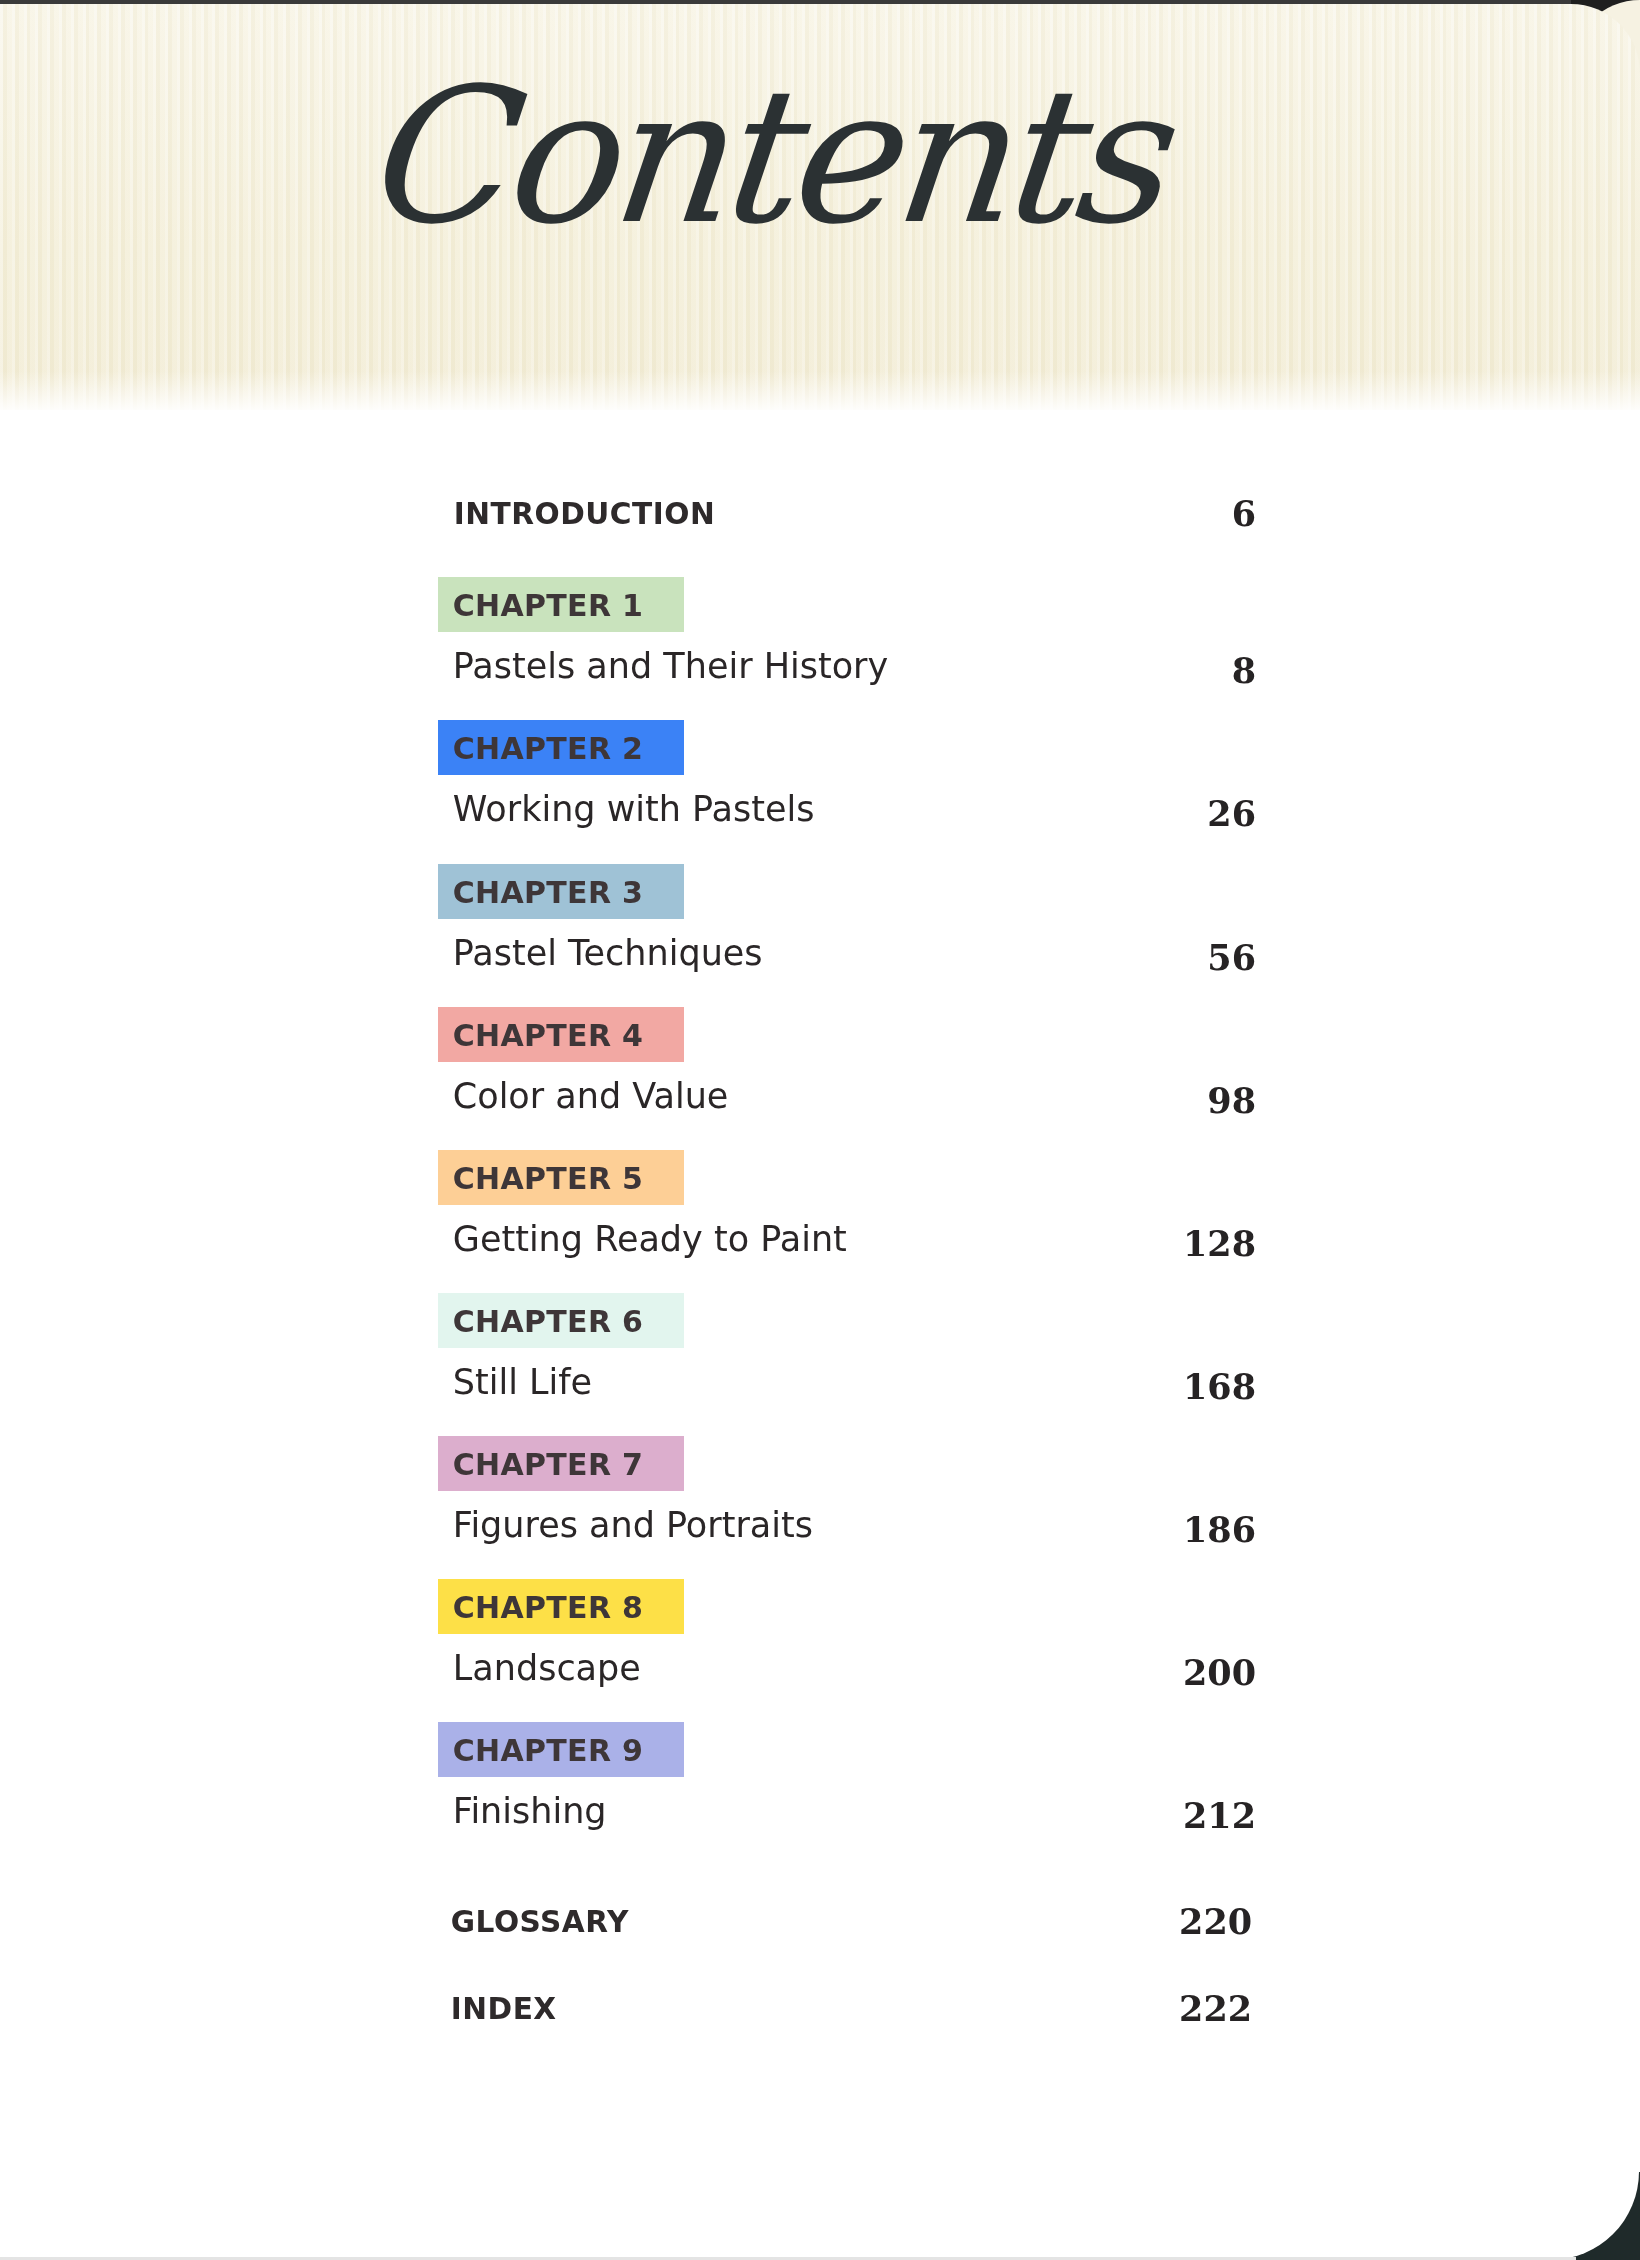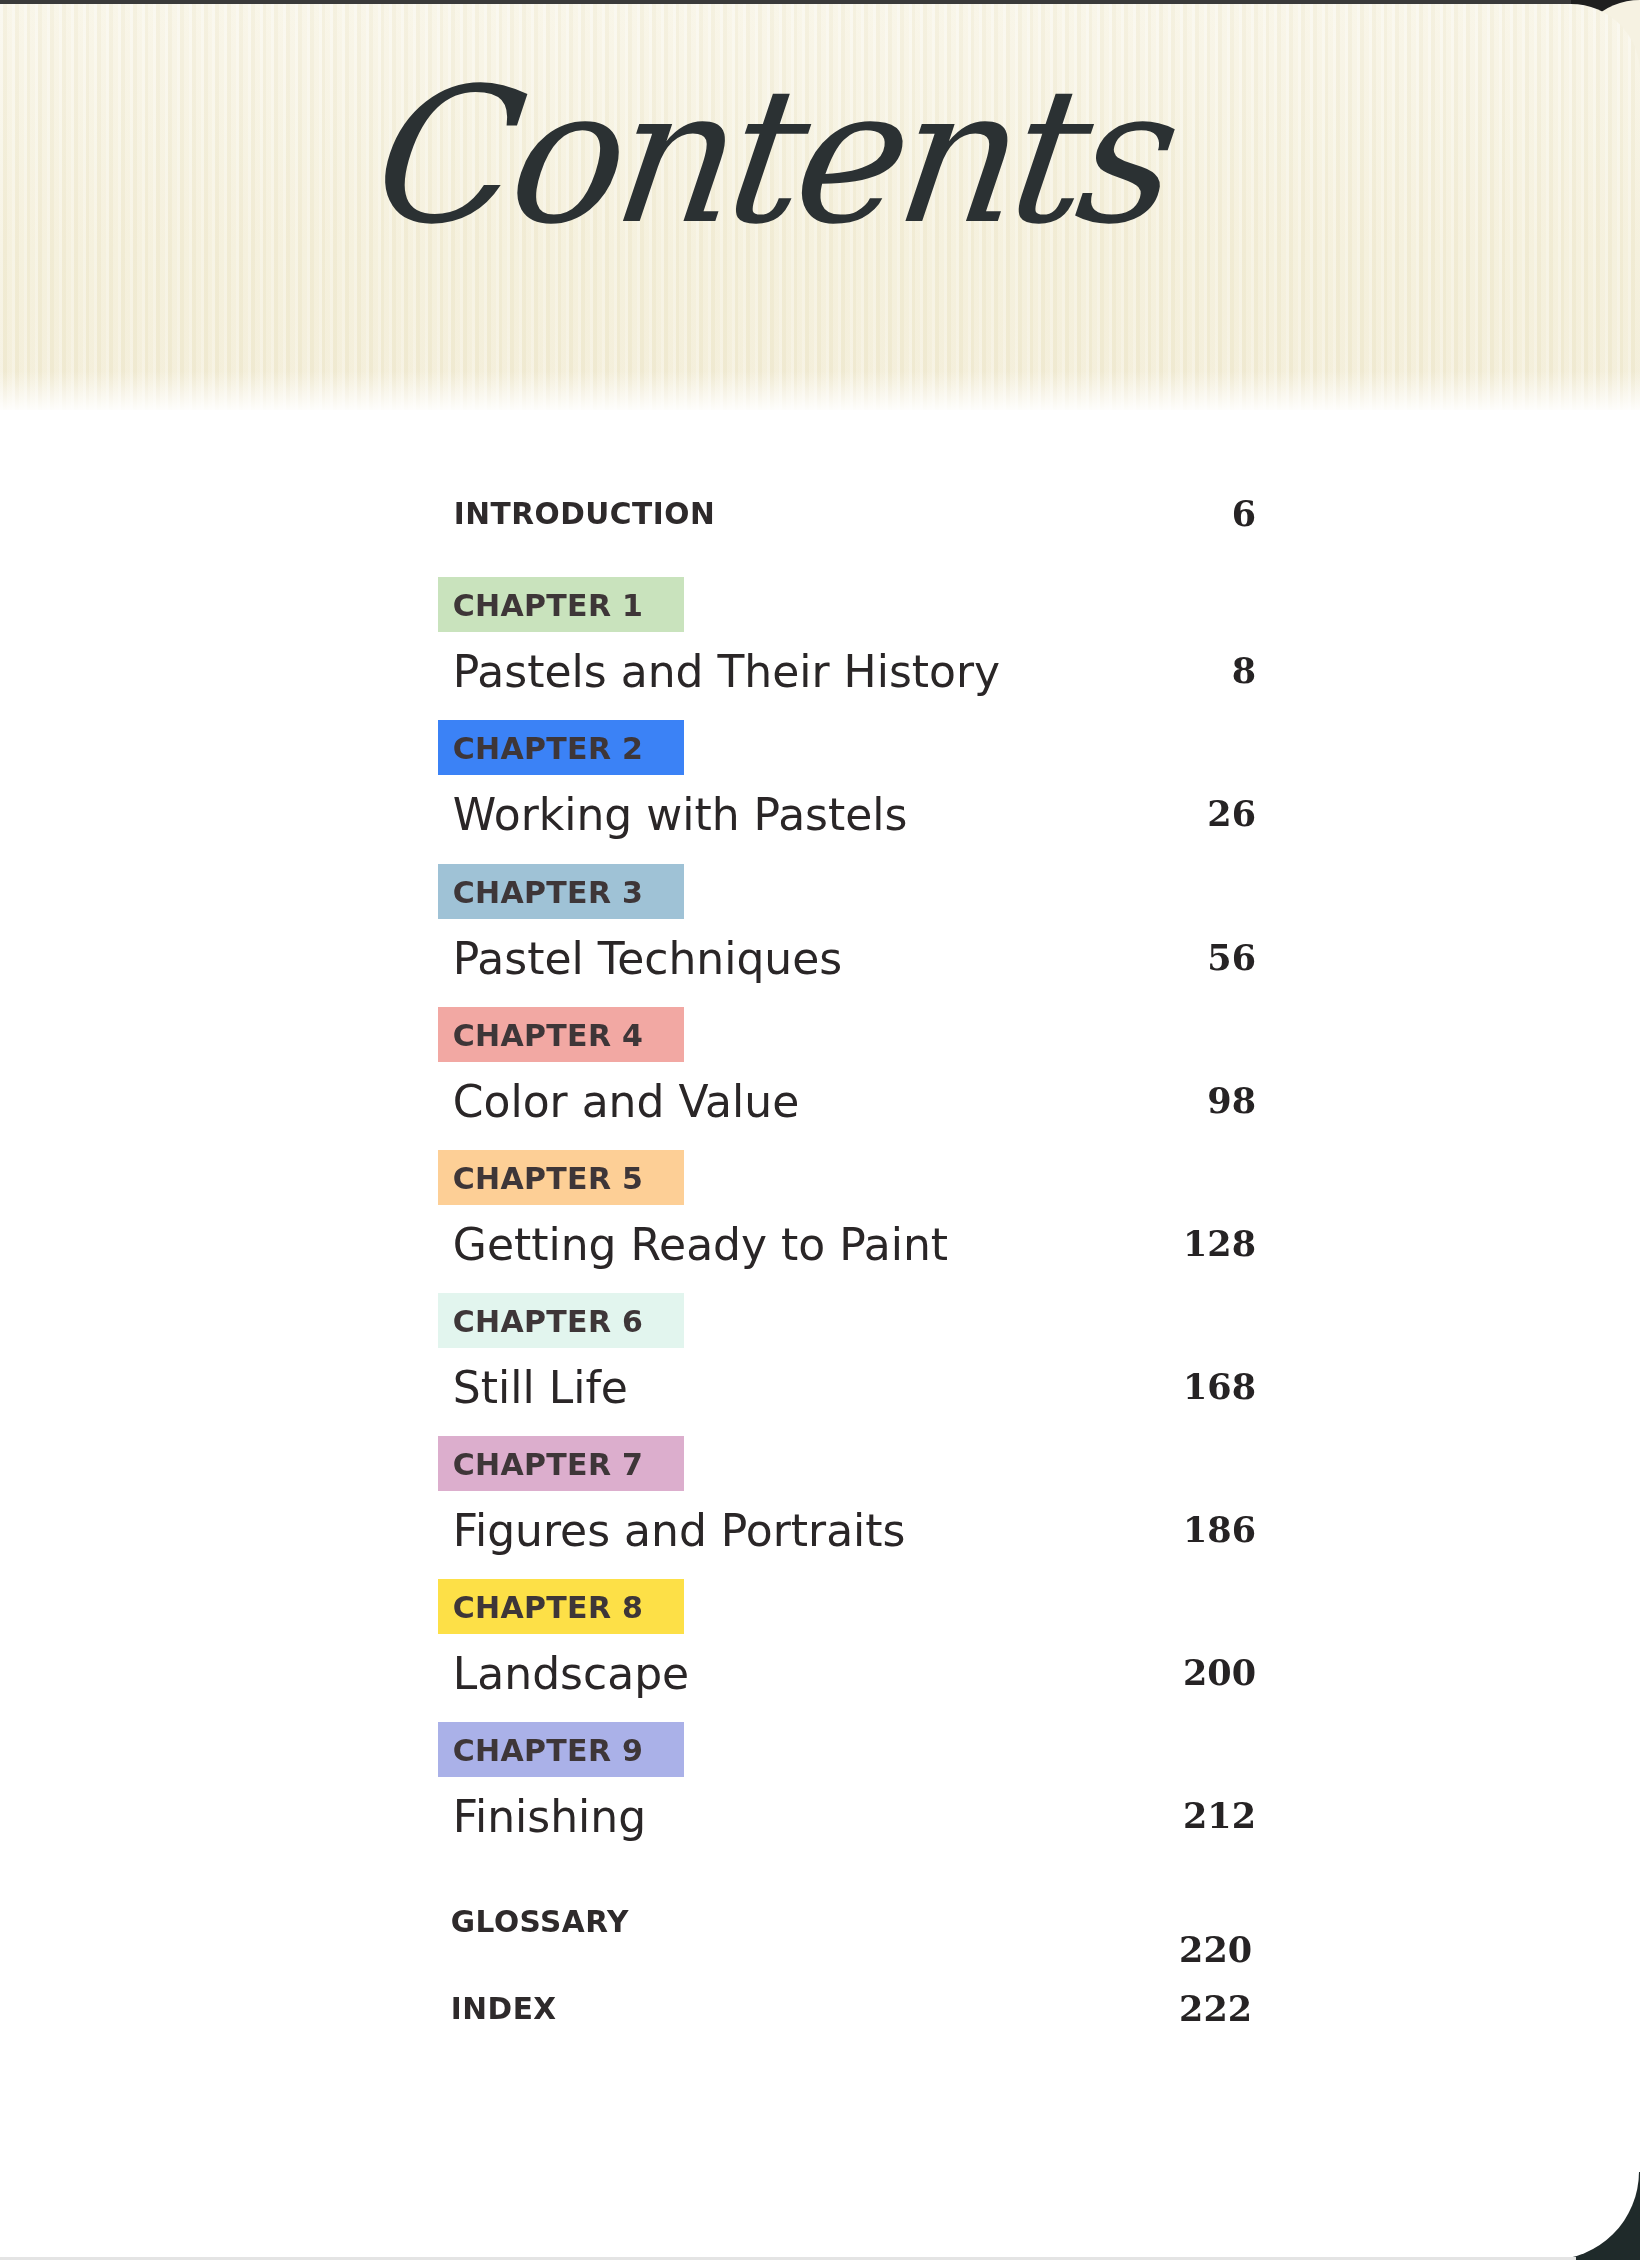--- a/index.html
+++ b/index.html
@@ -13,21 +13,21 @@
       linear-gradient(180deg, #f8f5e8 0%, #f3eed8 60%, #f1ebd3 100%);
     border-top-right-radius:69px; }
   .header::after { content:""; position:absolute; left:0; bottom:0; width:100%; height:39px;
     background: linear-gradient(180deg, rgba(255,255,255,0) 0%, rgba(255,255,255,0.9) 100%); }
   .title { position:absolute; left:379px; top:59px; font-family:"DejaVu Serif", serif; font-style:italic; font-size:187px; color:#2b3133; letter-spacing:-7.9px; line-height:1; transform:skewX(-8deg); }
   .row { position:absolute; left:438px; width:818px; }
   .label-caps { position:absolute; left:15.8px; font-family:"DejaVu Sans", sans-serif; font-size:29.6px; font-weight:bold; color:#2e2a2b; letter-spacing:0.5px; }
   .pg { position:absolute; right:0; font-family:"DejaVu Serif", serif; font-weight:bold; font-size:35px; color:#262324; }
   .badge { position:absolute; left:0; width:246px; height:55px; }
   .badge span { position:absolute; left:14.8px; top:10.8px; font-family:"DejaVu Sans", sans-serif; font-weight:bold; font-size:30px; color:#3e3638; letter-spacing:0.3px; }
-  .ch-title { position:absolute; left:14.8px; font-family:"DejaVu Sans", sans-serif; font-size:44px; color:#2a2627; }
+  .ch-title { position:absolute; left:14.8px; font-family:"DejaVu Sans", sans-serif; font-size:35px; color:#2a2627; }
   .corner-br { position:absolute; right:0; bottom:0; width:89px; height:89px; background:#1f2a2a; }
   .corner-br::after { content:""; position:absolute; left:-89px; top:-89px; width:177px; height:177px; border-radius:89px; background:#ffffff; }
   .bottombar { position:absolute; left:0; bottom:0; width:1576px; height:3.9px; background:#e4e4e4; }
 </style>
 </head>
 <body>
 
 <div class="topbar"></div>
 <div class="corner-tr"></div>
 
@@ -101,21 +101,21 @@
       <div class="badge" style="background:#aab1e8">
         <span>CHAPTER 9</span>
       </div>
       <div class="ch-title" style="top:69px;">Finishing</div>
       <div class="pg" style="top:73px;">212</div>
     </div>
   </div>
 
 <div class="row" style="top:1901px;height:49px;">
   <div class="label-caps" style="top:3.9px;left:12.8px;">GLOSSARY</div>
-  <div class="pg" style="top:0px;right:3.9px;margin-top:28px;">220</div>
+  <div class="pg" style="top:0px;right:3.9px;">220</div>
 </div>
 <div class="row" style="top:1960px;height:49px;margin-top:28px;">
   <div class="label-caps" style="top:3.9px;left:12.8px;">INDEX</div>
   <div class="pg" style="top:0px;right:3.9px;">222</div>
 </div>
 
 <div class="corner-br"></div>
 <div class="bottombar"></div>
 
 

